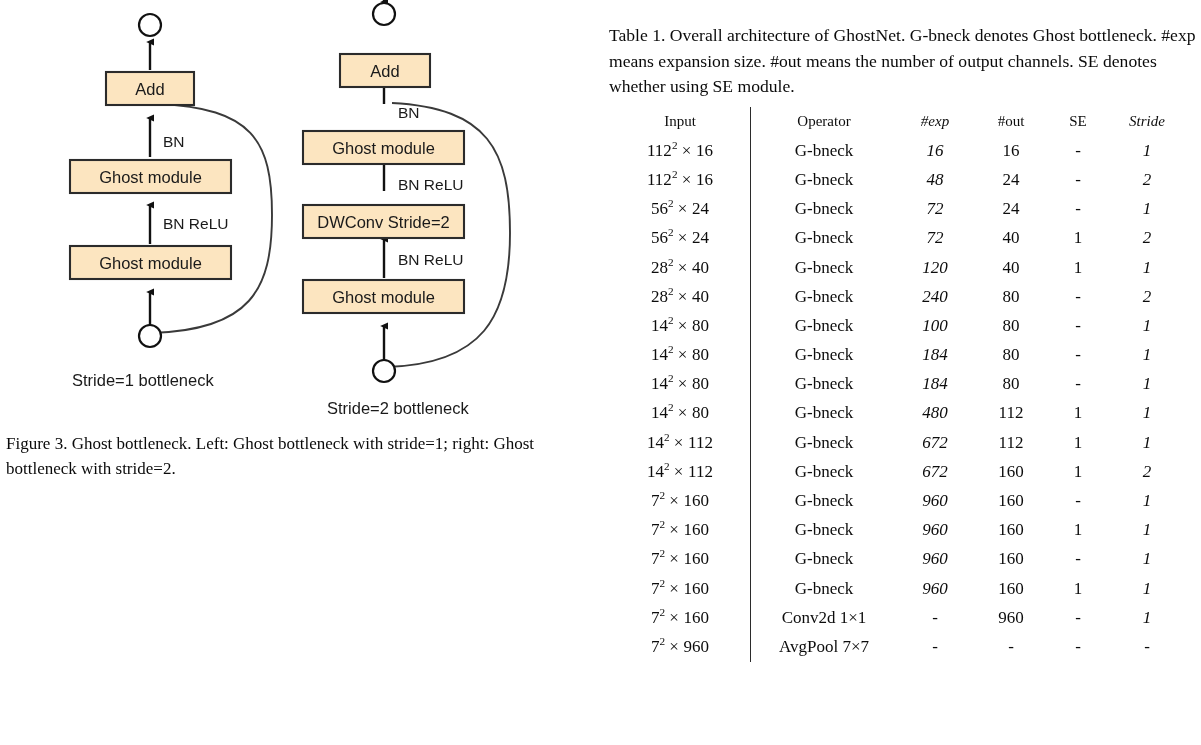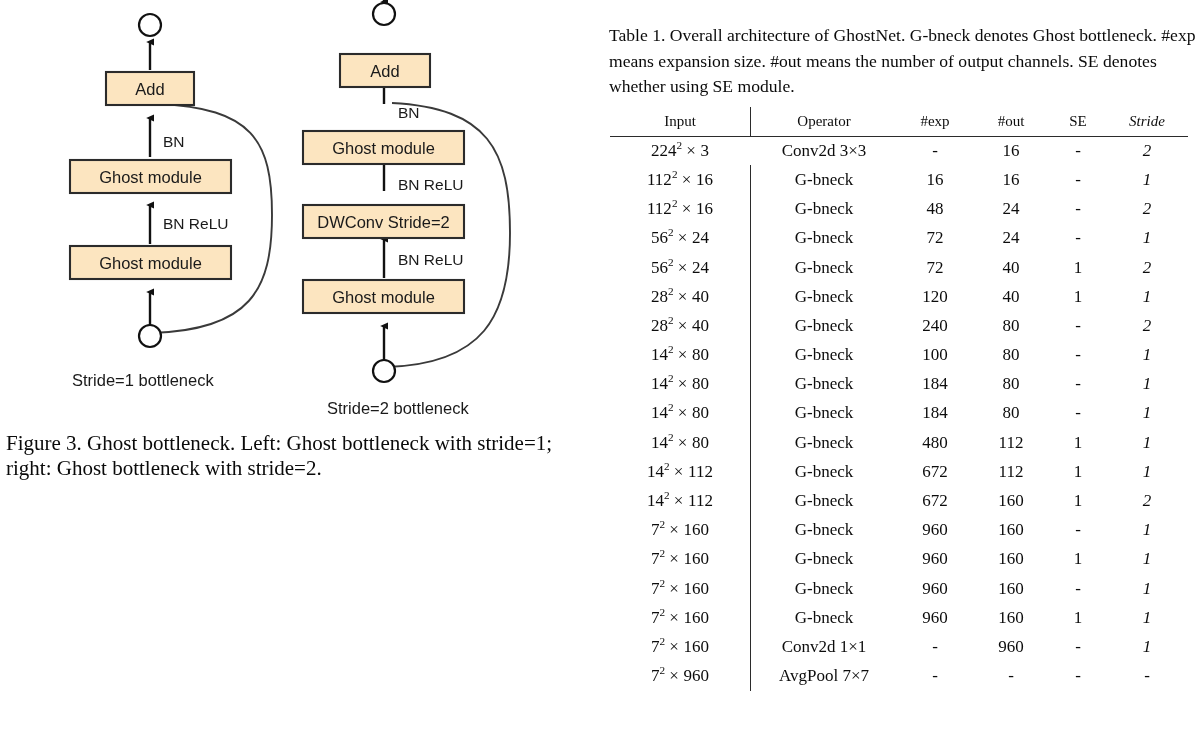--- a/index.html
+++ b/index.html
@@ -10,21 +10,21 @@
   }
   .page{position:absolute;inset:0;}
 
   
   #figure-panel{position:absolute;left:0;top:0;width:600px;height:745px;}
   #figure-svg{position:absolute;left:0;top:0;}
 
   .fig-caption{
     position:absolute;left:6px;top:431px;width:588px;
     font-family:"Liberation Serif", serif;
-    font-size:21px;line-height:25px;color:#0a0a0a;
+    font-size:17px;line-height:25px;color:#0a0a0a;
     text-align:left;
   }
 
   
   #table-panel{position:absolute;left:601px;top:18px;width:600px;height:745px;}
 
   .tbl-caption{
     position:absolute;left:8px;top:5px;width:588px;
     font-family:"Liberation Serif", serif;
     font-size:17.6px;line-height:25.5px;color:#0a0a0a;
@@ -39,21 +39,21 @@
     table-layout:fixed;
   }
   table.arch td,table.arch th{
     text-align:center;vertical-align:middle;
     padding:0;height:29.2px;font-weight:normal;
     border:0;
   }
   
   .c-input{width:140px;}
   .c-op{width:148px;border-left:1px solid #2b2b2b;}
-  .c-exp{width:74px;border-left:1px solid #2b2b2b;}
+  .c-exp{width:74px;border-left:1px solid #2b2b2b;font-style:italic;}
   .c-out{width:78px;border-left:1px solid #2b2b2b;}
   .c-se{width:56px;border-left:1px solid #2b2b2b;}
   .c-stride{width:82px;border-left:1px solid #2b2b2b;font-style:italic;}
 
   
   .c-op, td.c-op{box-shadow:inset 3px 0 0 -2px #2b2b2b;}
 
   thead th{font-size:15px;height:30px;}
   tr.hdr{ }
   
@@ -160,28 +160,20 @@
         <tr class="hdr rule-top">
           <th class="c-input">Input</th>
           <th class="c-op">Operator</th>
           <th class="c-exp">#exp</th>
           <th class="c-out">#out</th>
           <th class="c-se">SE</th>
           <th class="c-stride">Stride</th>
         </tr>
       </thead>
       <tbody id="arch-body">
-          <tr class="rule-dbl">
-            <td class="c-input">224<sup>2</sup> <span class="times">×</span> 3</td>
-            <td class="c-op">Conv2d 3×3</td>
-            <td class="c-exp">-</td>
-            <td class="c-out">16</td>
-            <td class="c-se">-</td>
-            <td class="c-stride">2</td>
-          </tr>
           <tr class="rule-grp">
             <td class="c-input">112<sup>2</sup> <span class="times">×</span> 16</td>
             <td class="c-op">G-bneck</td>
             <td class="c-exp">16</td>
             <td class="c-out">16</td>
             <td class="c-se">-</td>
             <td class="c-stride">1</td>
           </tr>
           <tr>
             <td class="c-input">112<sup>2</sup> <span class="times">×</span> 16</td>

